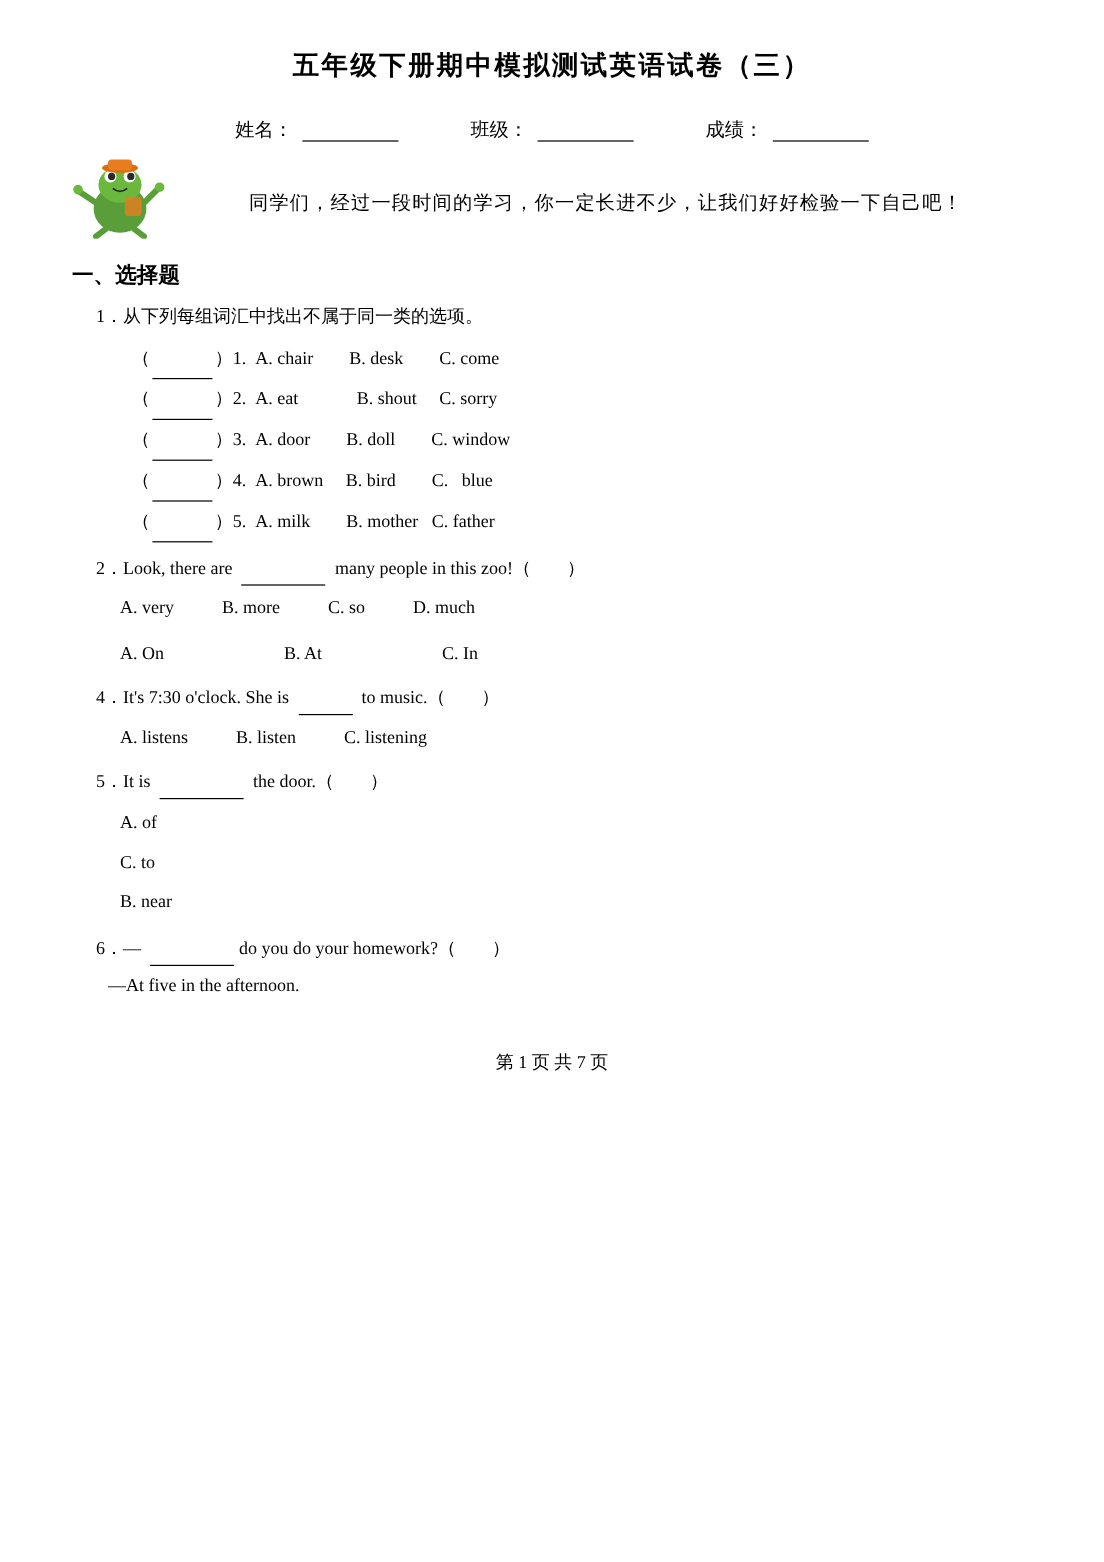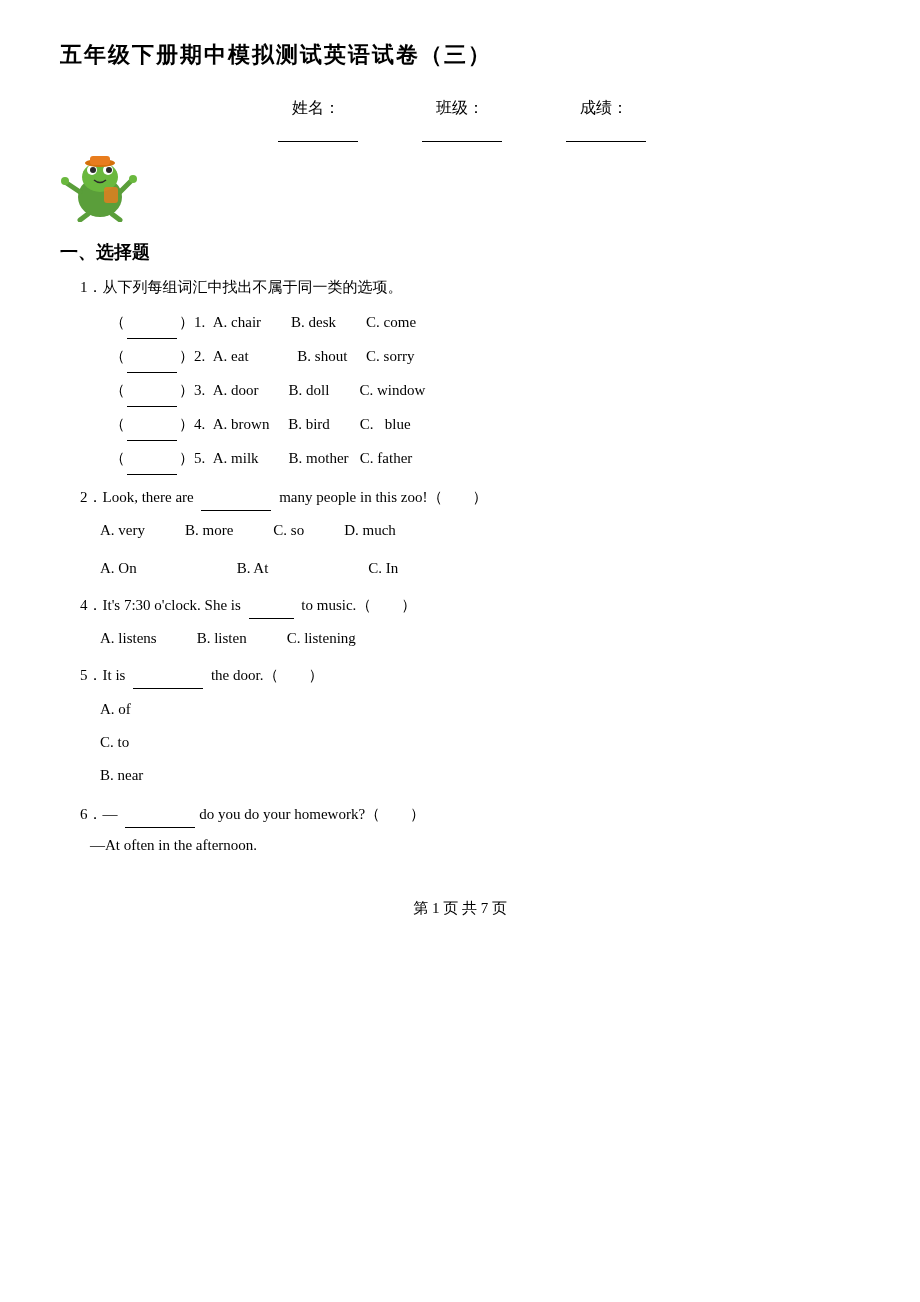--- a/index.html
+++ b/index.html
@@ -7,37 +7,37 @@
       background: #fff;
       font-family: "SimSun", "宋体", serif;
       font-size: 16px;
       color: #000;
       width: 920px;
       min-height: 1302px;
       padding: 40px 60px 40px 60px;
       position: relative;
     }
     .page-title {
+      text-align: center;
       font-size: 22px;
       font-weight: bold;
       margin-bottom: 28px;
       letter-spacing: 2px;
     }
     .info-row {
       display: flex;
       justify-content: center;
       gap: 60px;
       font-size: 16px;
       margin-bottom: 10px;
     }
     .info-item {
       display: flex;
       align-items: center;
       gap: 4px;
-      flex-direction: column;
     }
     .underline-field {
       display: inline-block;
       width: 80px;
       border-bottom: 1px solid #000;
       margin-left: 4px;
     }
     .header-area {
       display: flex;
       align-items: flex-start;
@@ -160,20 +160,21 @@
     <circle cx="73" cy="27" r="4" fill="#6ab83e"></circle>
 
     <line x1="28" y1="62" x2="20" y2="68" stroke="#5a9e3a" stroke-width="5" stroke-linecap="round"></line>
     <line x1="52" y1="62" x2="60" y2="68" stroke="#5a9e3a" stroke-width="5" stroke-linecap="round"></line>
 
     <rect x="44" y="35" width="14" height="16" rx="3" fill="#e87c1e" opacity="0.8"></rect>
 
     <ellipse cx="40" cy="11" rx="15" ry="4" fill="#d4700a"></ellipse>
     <rect x="30" y="4" width="20" height="9" rx="3" fill="#e87c1e"></rect>
   </svg>
+  <div class="intro-text">同学们，经过一段时间的学习，你一定长进不少，让我们好好检验一下自己吧！</div>
 </div>
 
 <div class="section-title">一、选择题</div>
 
 <div class="question-block">
   <div class="question-text">1．从下列每组词汇中找出不属于同一类的选项。</div>
 
   <div class="sub-question">
     <div>
       （<span class="paren-blank">&nbsp;</span>）1. &nbsp;A. chair &nbsp;&nbsp;&nbsp;&nbsp;&nbsp;&nbsp; B. desk &nbsp;&nbsp;&nbsp;&nbsp;&nbsp;&nbsp; C. come
@@ -233,19 +234,19 @@
     <div>C. to</div>
     <div>B. near</div>
   </div>
 </div>
 
 <div class="question-block">
   <div class="question-text">
     6．— <span class="blank">&nbsp;</span>do you do your homework?（　　）
   </div>
   <div class="question-text" style="padding-left:10px;">
-    —At often in the afternoon.
+    —At five in the afternoon.
   </div>
 </div>
 
 <div class="page-footer">
   <span>第 1 页 共 7 页</span>
 </div>
 
 </body></html>

